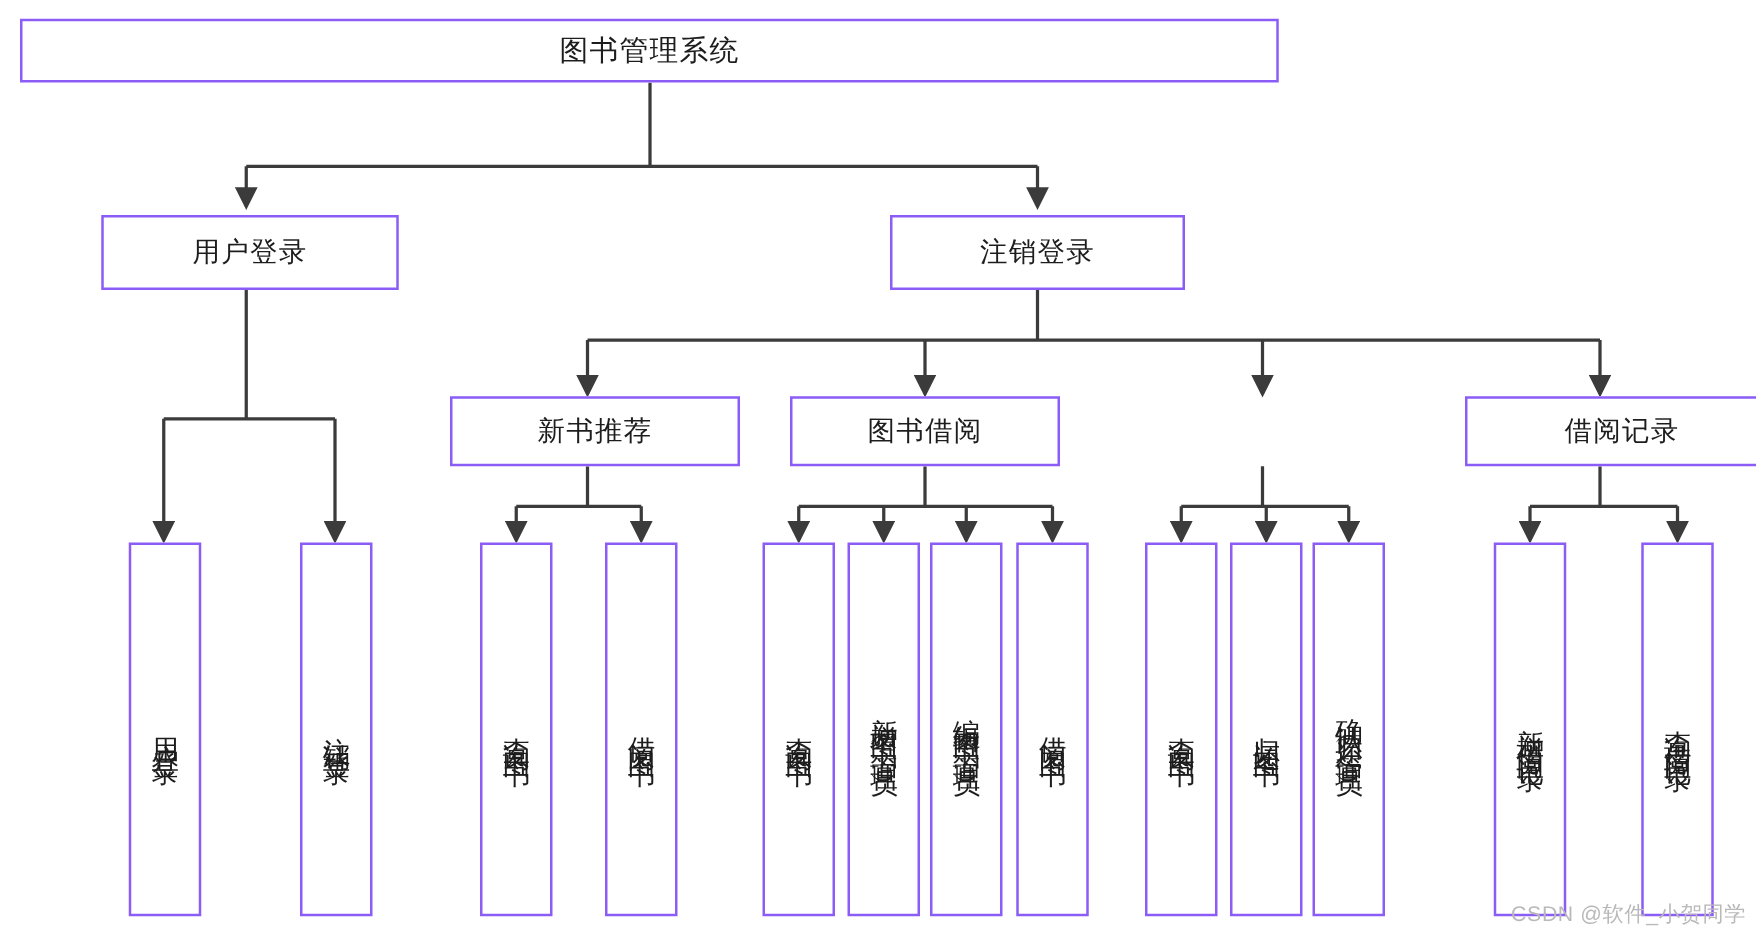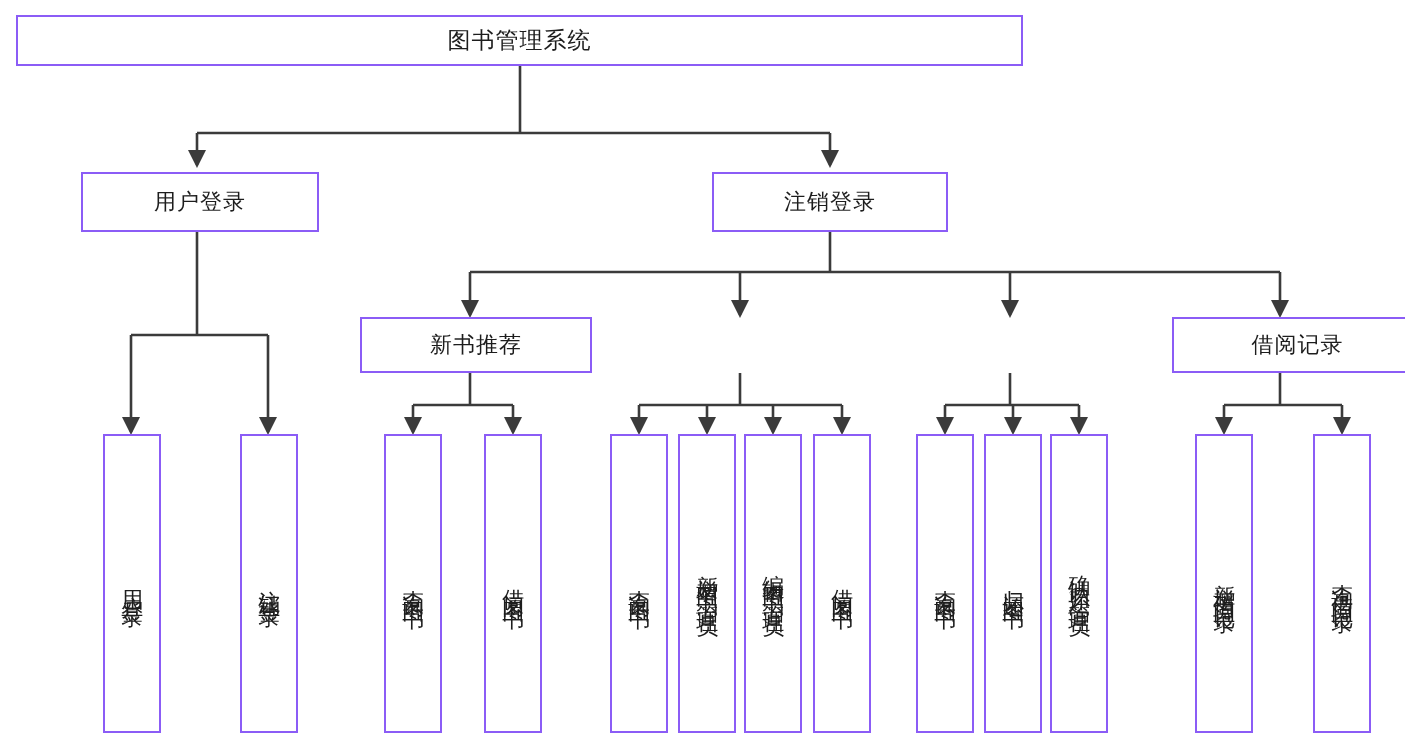--- a/index.html
+++ b/index.html
@@ -124,20 +124,23 @@
   <div class="node horiz" style="left:81px;top:172px;width:238px;height:60px;">
     <span>用户登录</span>
   </div>
   <div class="node horiz" style="left:712px;top:172px;width:236px;height:60px;">
     <span>注销登录</span>
   </div>
 
   <div class="node horiz" style="left:360px;top:317px;width:232px;height:56px;">
     <span>新书推荐</span>
   </div>
+  <div class="node horiz" style="left:632px;top:317px;width:216px;height:56px;">
+    <span>图书借阅</span>
+  </div>
   <div class="node horiz" style="left:1172px;top:317px;width:251px;height:56px;">
     <span>借阅记录</span>
   </div>
 
   <div class="node vert" style="left:103px;top:434px;width:58px;height:299px;">
     <span class="vtext">用户登录</span>
   </div>
   <div class="node vert" style="left:240px;top:434px;width:58px;height:299px;">
     <span class="vtext">注销登录</span>
   </div>
@@ -172,14 +175,15 @@
     <span class="vtext">确认归还（管理员）</span>
   </div>
 
   <div class="node vert" style="left:1195px;top:434px;width:58px;height:299px;">
     <span class="vtext">新增借阅记录</span>
   </div>
   <div class="node vert" style="left:1313px;top:434px;width:58px;height:299px;">
     <span class="vtext">查询借阅记录</span>
   </div>
 
+  <div class="watermark">CSDN @软件_小贺同学</div>
 
 </div>
 
 </body></html>

